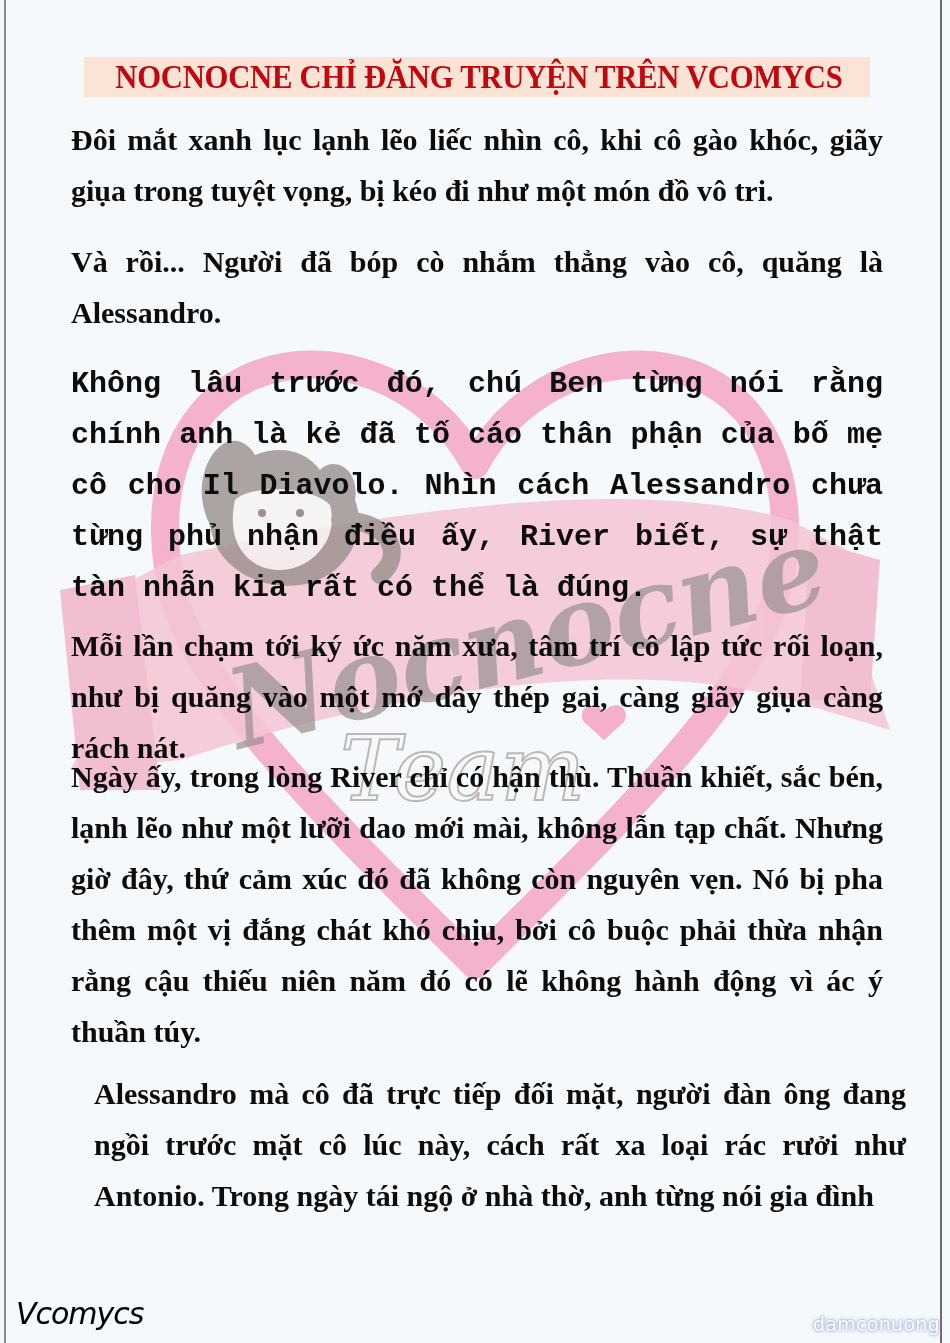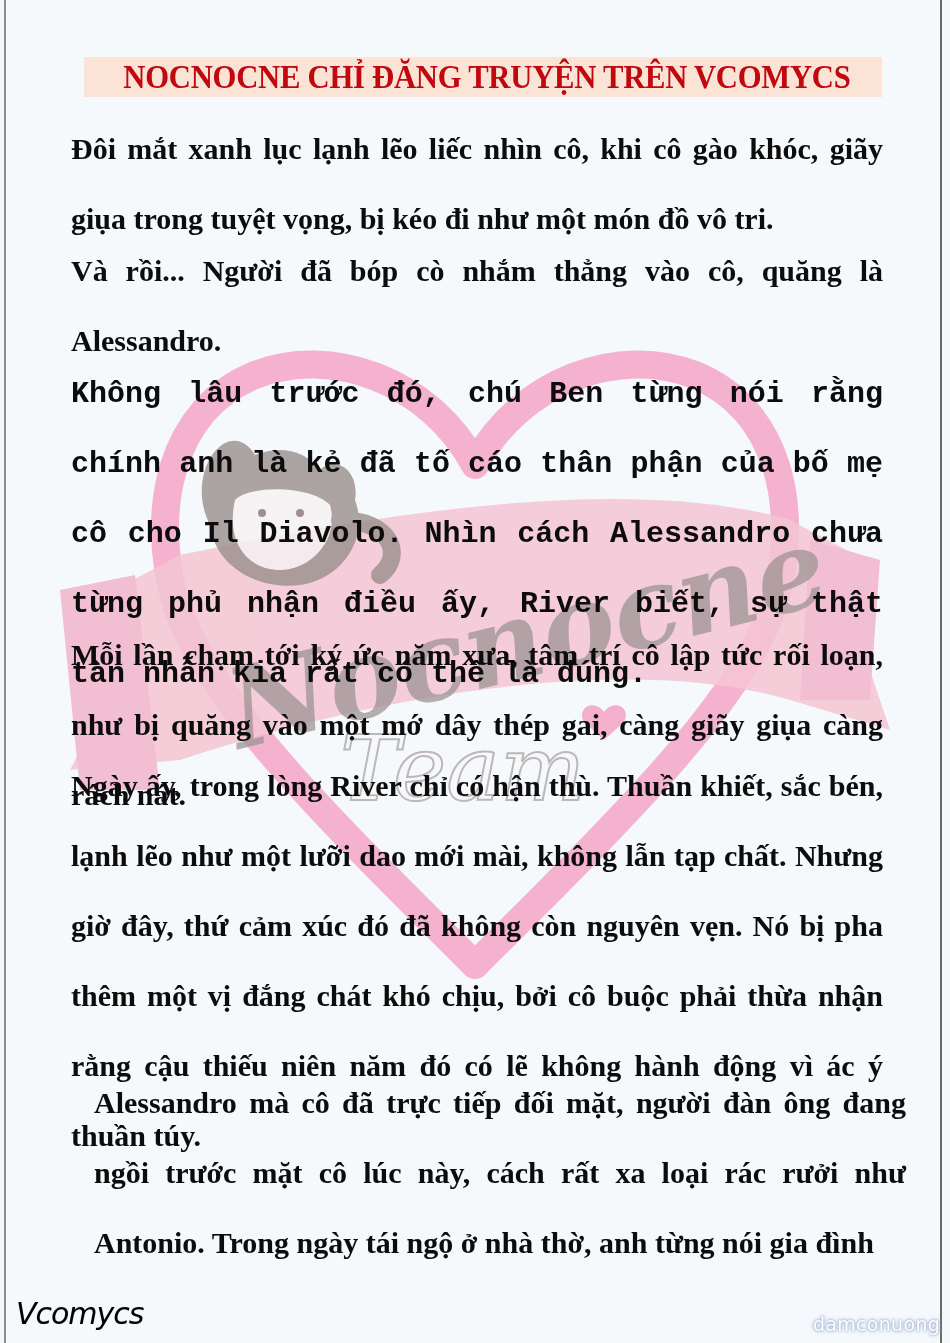--- a/index.html
+++ b/index.html
@@ -37,44 +37,43 @@
     }
     .title-banner {
       position: absolute;
       left: 84px;
       top: 57px;
       width: 786px;
       height: 40px;
       background: #fbe3d6;
       display: flex;
       align-items: center;
-      justify-content: flex-start;
+      justify-content: flex-end;
       z-index: 2;
-      padding-left: 12px;
     }
     .title-text {
       color: #c0080e;
       font-family: "Liberation Serif", "DejaVu Serif", serif;
       font-weight: bold;
       font-size: 33px;
       letter-spacing: -0.3px;
       white-space: nowrap;
       transform: scaleX(0.93);
       transform-origin: center;
     }
     .para {
       position: absolute;
       left: 71px;
       width: 812px;
       margin: 0;
       color: #0c0c0c;
       font-family: "Liberation Serif", "DejaVu Serif", serif;
       font-weight: bold;
       font-size: 30px;
-      line-height: 70px;
+      line-height: 51px;
       text-align: justify;
       z-index: 2;
     }
     .logo-vcomycs {
       position: absolute;
       left: 16px;
       top: 1296px;
       font-family: "DejaVu Sans", sans-serif;
       font-style: italic;
       font-weight: normal;

